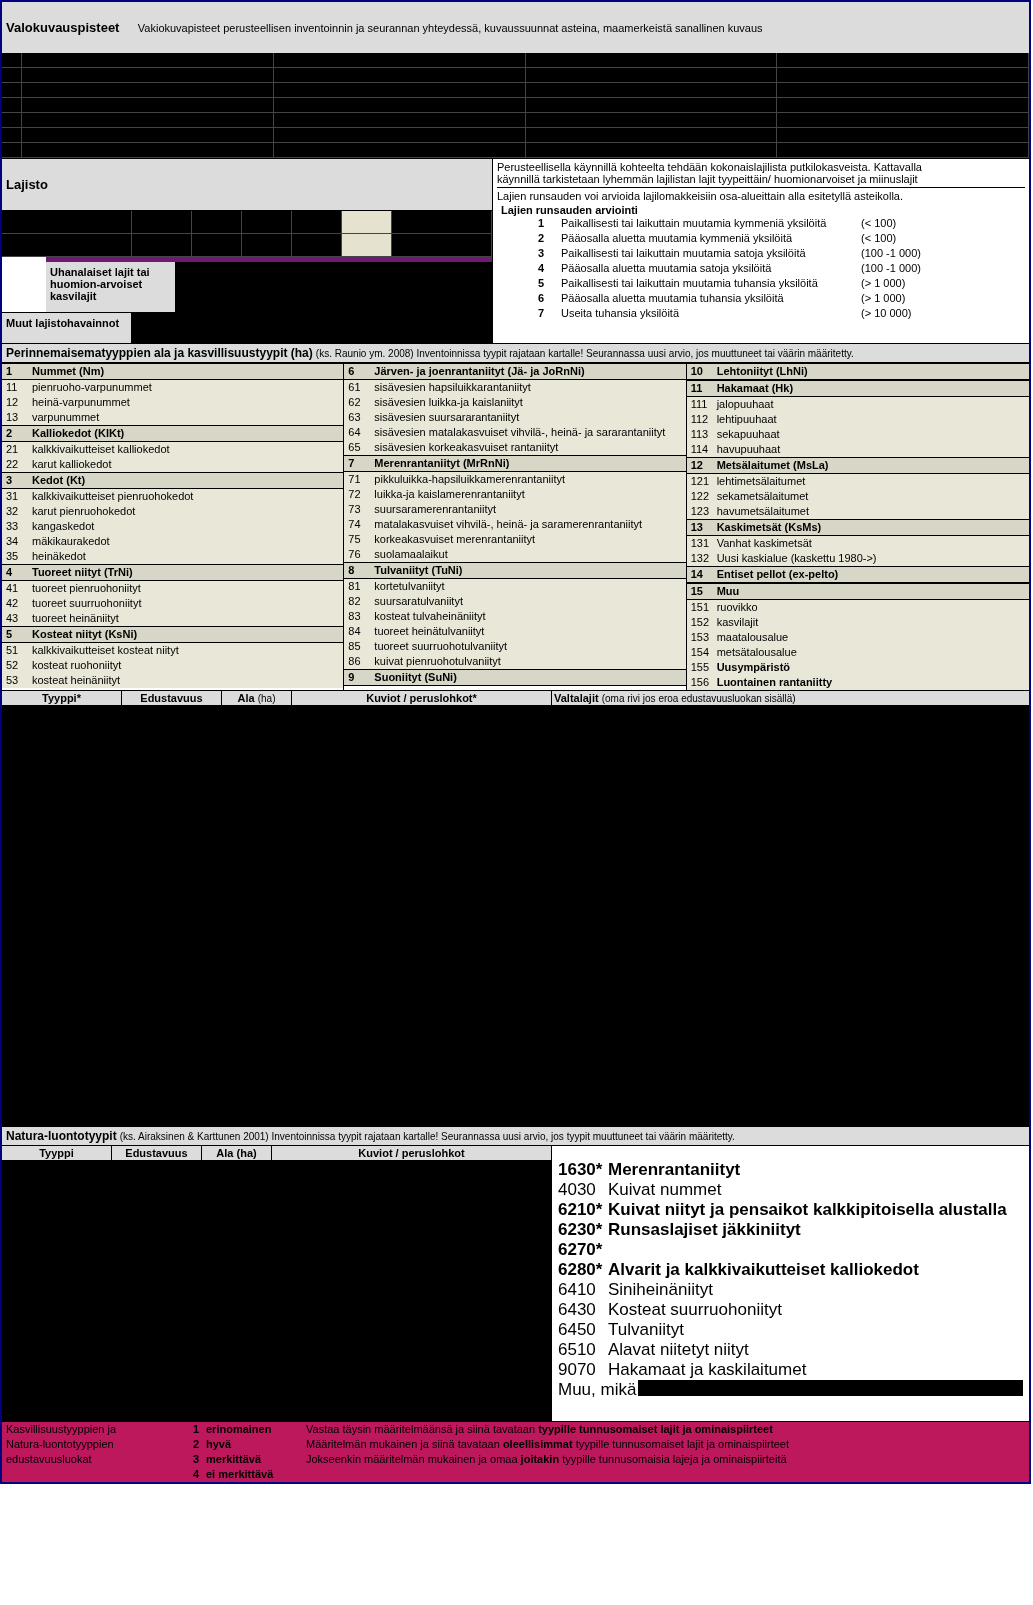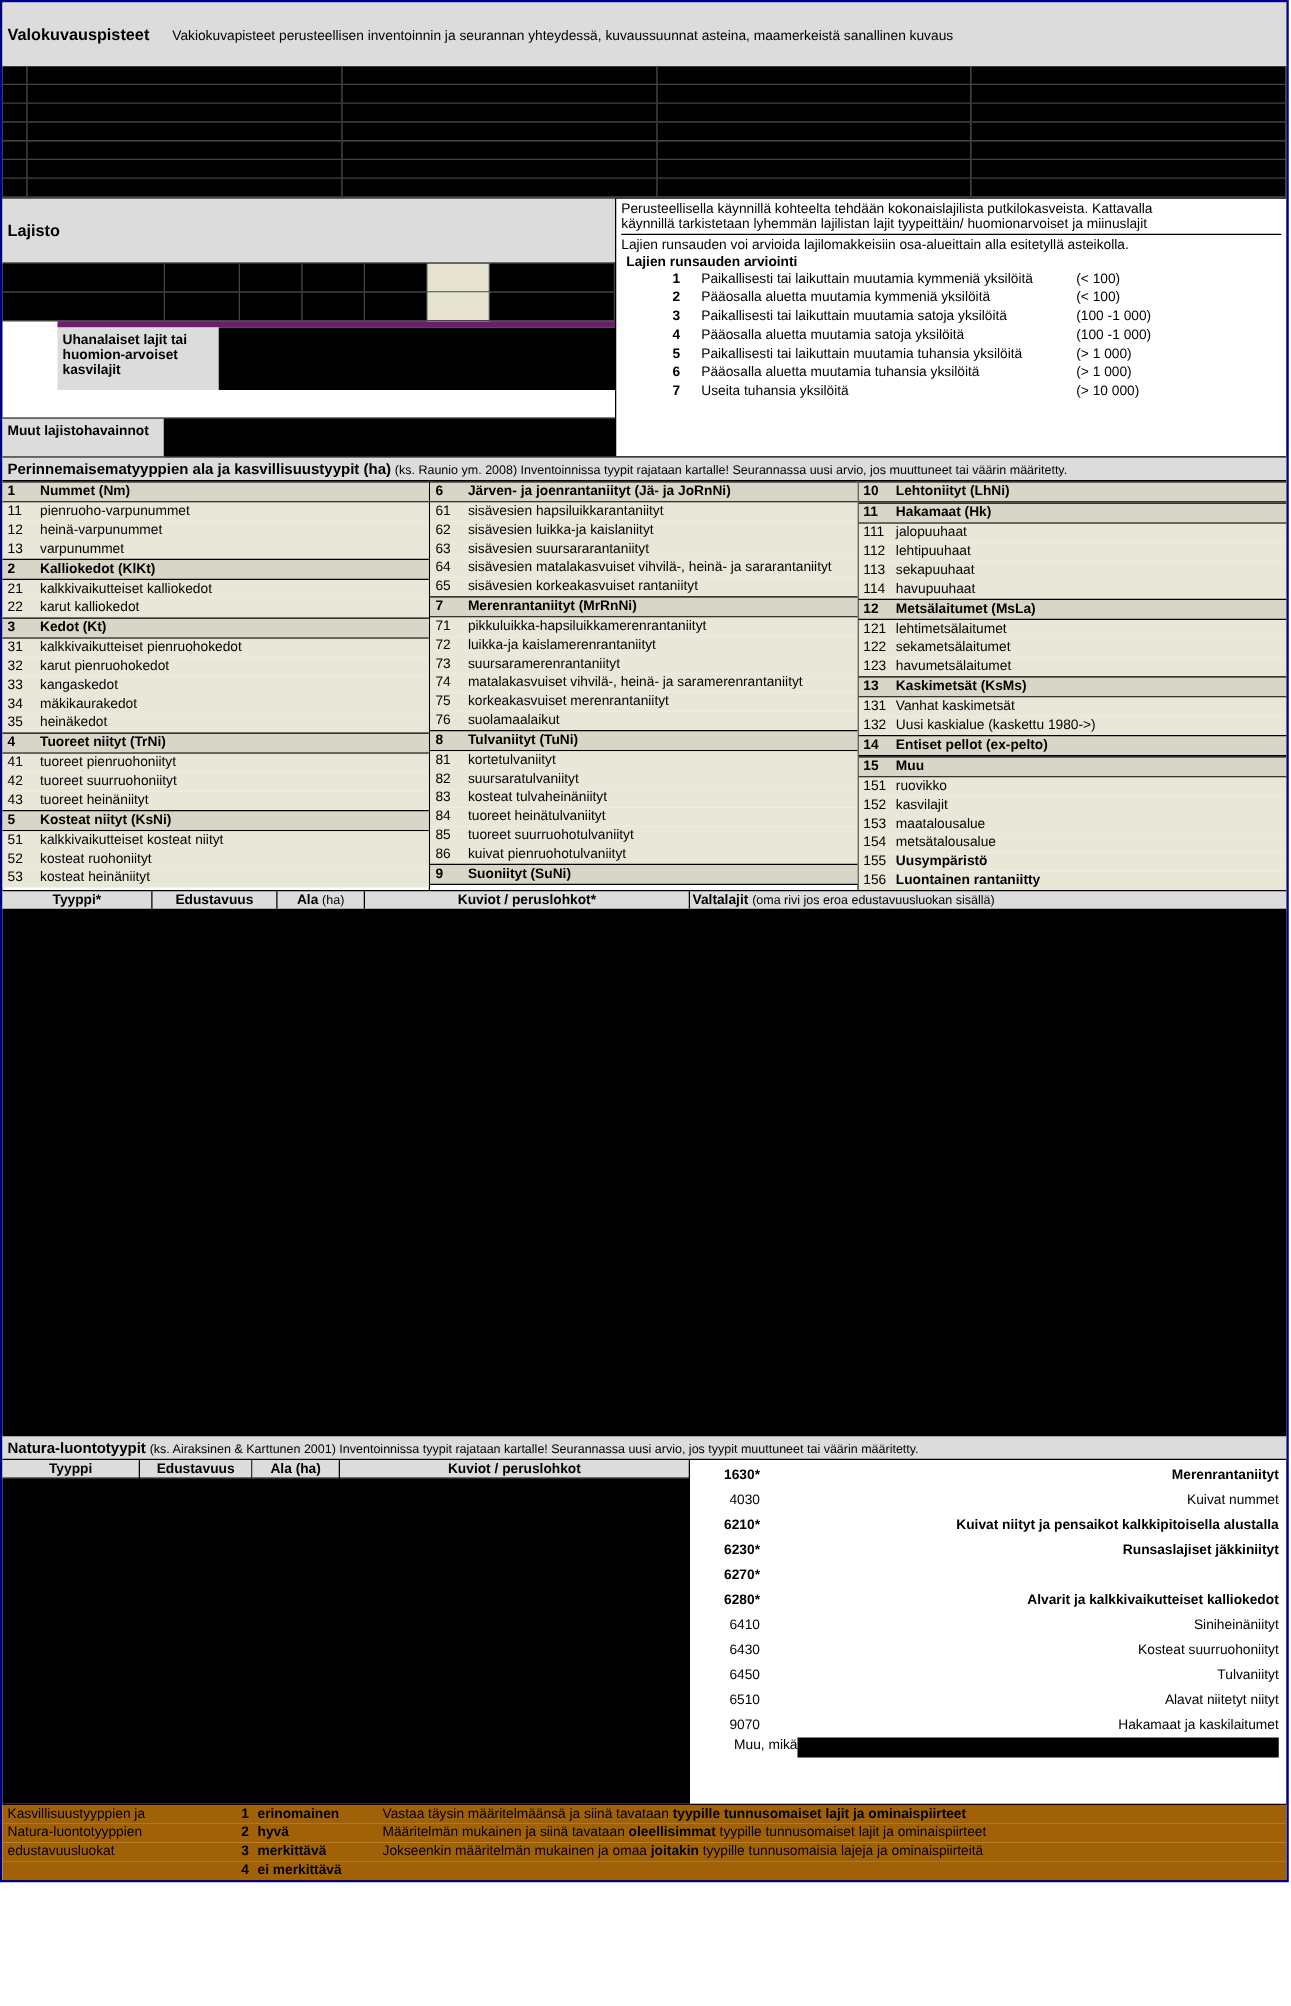--- a/index.html
+++ b/index.html
@@ -33,21 +33,21 @@
   .lajisto { display:grid; grid-template-columns: 490px 1fr; border-top:1px solid #000; }
   .lajisto-left { }
   .lajisto-right { font-size:11px; padding:2px 4px; border-left:1px solid #000; }
   .laj-row { display:grid; grid-template-columns:130px 60px 50px 50px 50px 50px 100px; }
   .laj-row > div { border-right:1px solid #444; border-bottom:1px solid #444; min-height:22px; }
   .laj-cell-cream { background:#e5e3cf; }
 
   .uhan-block { display:grid; grid-template-columns:130px 1fr; border-top:5px solid #701a75;margin-left:44px; }
   .uhan-label { background:#dcdcdc; font-weight:bold; padding:4px; font-size:11px; border-right:1px solid #000; }
   .uhan-content { background:#000; min-height:50px; }
-  .muut-block { display:grid; grid-template-columns:130px 1fr; border-top:1px solid #000;margin-top:22px; }
+  .muut-block { display:grid; grid-template-columns:130px 1fr; border-top:1px solid #000; }
   .muut-label { background:#dcdcdc; font-weight:bold; padding:4px; font-size:11px; border-right:1px solid #000; }
   .muut-content { background:#000; min-height:30px; }
 
   .runsaus { padding:2px 4px; font-size:11px; }
   .runsaus b { font-weight:bold; }
   .runsaus-row { display:grid; grid-template-columns:40px 300px 90px; padding:0 20px; font-size:11px; line-height:15px; }
   .runsaus-row .n { font-weight:bold; text-align:center; }
 
   
   .perin-head { background:#dcdcdc; padding:2px 4px; font-size:11px; border-top:1px solid #000; border-bottom:1px solid #000; }
@@ -65,27 +65,27 @@
   .entry-head > div:last-child { border-right:none; text-align:left; font-weight:bold; }
   .entry-head .note { font-weight:normal; font-size:10px; }
   .entry-black { background:#000; height:420px; }
 
   
   .natura-head { background:#dcdcdc; padding:2px 4px; font-size:11px; border-top:1px solid #000; border-bottom:1px solid #000; }
   .natura-head b { font-size:12px; }
   .natura-grid { display:grid; grid-template-columns:110px 90px 70px 280px 1fr; }
   .natura-th { background:#dcdcdc; font-weight:bold; text-align:center; border-right:1px solid #000; border-bottom:1px solid #000; padding:1px; font-size:11px;}
   .natura-left-black { background:#000; grid-column:1 / span 4; }
-  .nat-list { font-size:11px; padding:2px 6px;text-align:right; }
+  .nat-list { font-size:17px; padding:14px 6px; }
   .nat-row { display:grid; grid-template-columns:50px 1fr; line-height:20px; }
   .nat-row .code { font-weight:normal; }
   .nat-row.b .code, .nat-row.b .lbl { font-weight:bold; }
   .muu-row { display:grid; grid-template-columns:80px 1fr; }
   .muu-black { background:#000; height:16px; }
-  .ed-row { display:grid; grid-template-columns:180px 20px 100px 1fr; padding:0 4px; line-height:15px; background:#a16207; }
+  .ed-row { display:grid; grid-template-columns:180px 20px 100px 1fr; padding:0 4px; line-height:15px; background:#be185d; }
   .ed-row .n { font-weight:bold; text-align:center; }
   .ed-row .t { font-weight:bold; }
   .ed-row .d { }
   b { font-weight:bold; }
 </style>
 </head>
 <body>
 
 <div class="outer">
 

